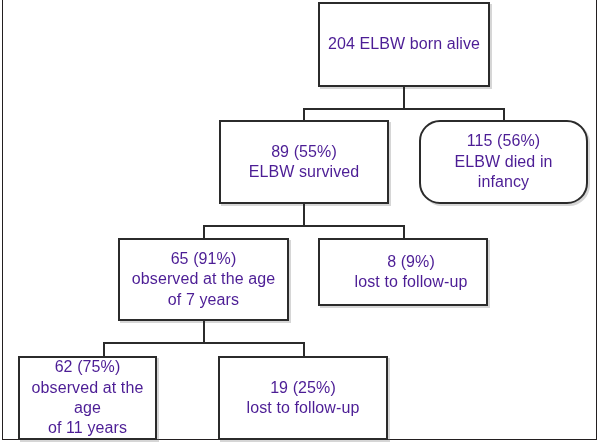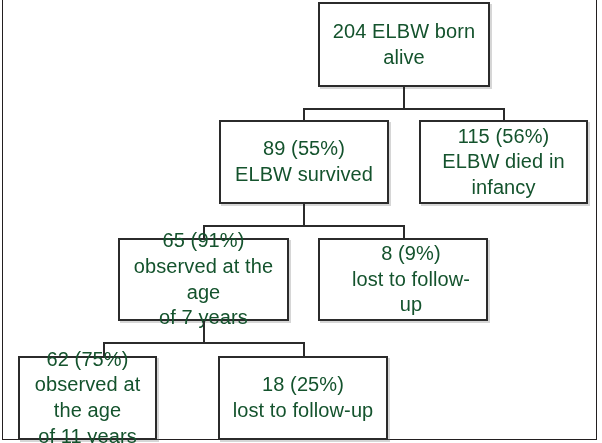--- a/index.html
+++ b/index.html
@@ -30,22 +30,22 @@
   }
   .node {
     position: absolute;
     box-sizing: border-box;
     background: #ffffff;
     border: 2px solid #2b2b2b;
     display: flex;
     align-items: center;
     justify-content: center;
     text-align: center;
-    color: #14532d;
-    font-size: 20px;
+    color: #4c1d95;
+    font-size: 16px;
     line-height: 1.28;
     letter-spacing: 0.1px;
     
     box-shadow: 2px 2px 0 rgba(120,120,120,0.30);
   }
   .node .lines {
     padding: 0 6px;
     white-space: pre-line;
   }
   
@@ -74,50 +74,50 @@
   <div class="conn-v" style="left:403px; top:87px; height:22px;"></div>
   <div class="conn-h" style="left:303px; top:108px; width:202px;"></div>
   <div class="conn-v" style="left:303px; top:108px; height:13px;"></div>
   <div class="conn-v" style="left:503px; top:108px; height:13px;"></div>
 
   <div class="node" style="left:219px; top:120px; width:170px; height:84px;">
     <div class="lines">89 (55%)
 ELBW survived</div>
   </div>
 
-  <div class="node" style="left:419px; top:120px; width:169px; height:84px;">
+  <div class="node" style="left:419px; top:120px; width:169px; height:84px;border-radius:21px;">
     <div class="lines">115 (56%)
 ELBW died in infancy</div>
   </div>
 
   <div class="conn-v" style="left:303px; top:204px; height:22px;"></div>
   <div class="conn-h" style="left:203px; top:225px; width:202px;"></div>
   <div class="conn-v" style="left:203px; top:225px; height:13px;"></div>
   <div class="conn-v" style="left:403px; top:225px; height:13px;"></div>
 
   <div class="node" style="left:118px; top:238px; width:171px; height:83px;">
     <div class="lines">65 (91%)
 observed at the age
 of 7 years</div>
   </div>
 
-  <div class="node" style="left:318px; top:238px; width:170px; height:83px;padding-left:16px;">
+  <div class="node" style="left:318px; top:238px; width:170px; height:68px;padding-left:16px;">
     <div class="lines">8 (9%)
 lost to follow-up</div>
   </div>
 
   <div class="conn-v" style="left:203px; top:321px; height:22px;"></div>
   <div class="conn-h" style="left:103px; top:342px; width:202px;"></div>
   <div class="conn-v" style="left:103px; top:342px; height:14px;"></div>
   <div class="conn-v" style="left:303px; top:342px; height:14px;"></div>
 
   <div class="node" style="left:18px; top:356px; width:139px; height:84px;">
     <div class="lines">62 (75%)
 observed at the age
 of 11 years</div>
   </div>
 
   <div class="node" style="left:218px; top:356px; width:170px; height:84px;">
-    <div class="lines">18 (25%)
+    <div class="lines">19 (25%)
 lost to follow-up</div>
   </div>
 
 </div>
 
 </body></html>

